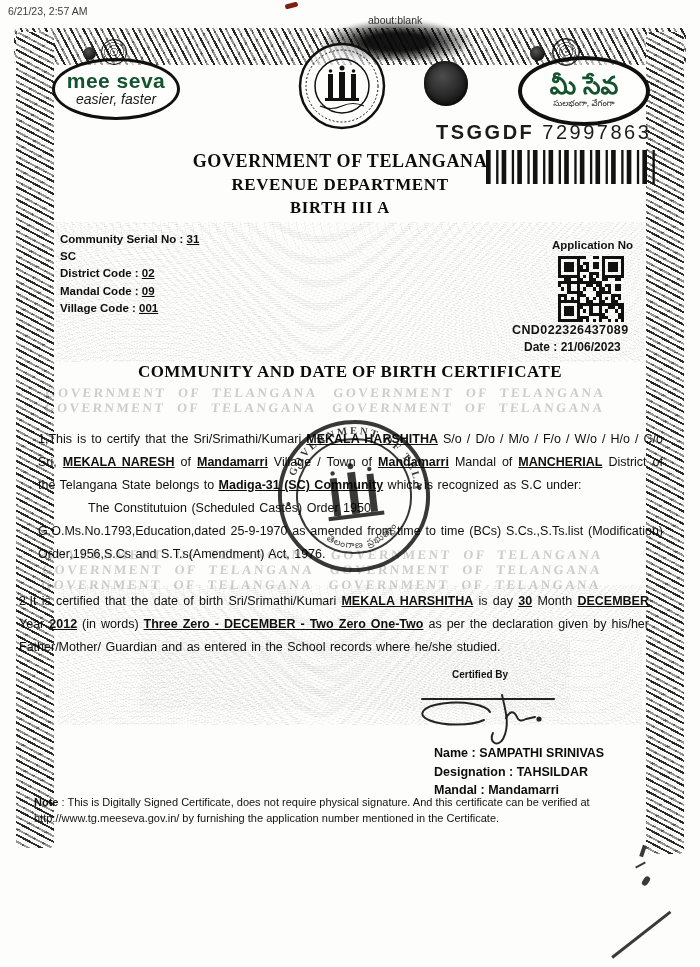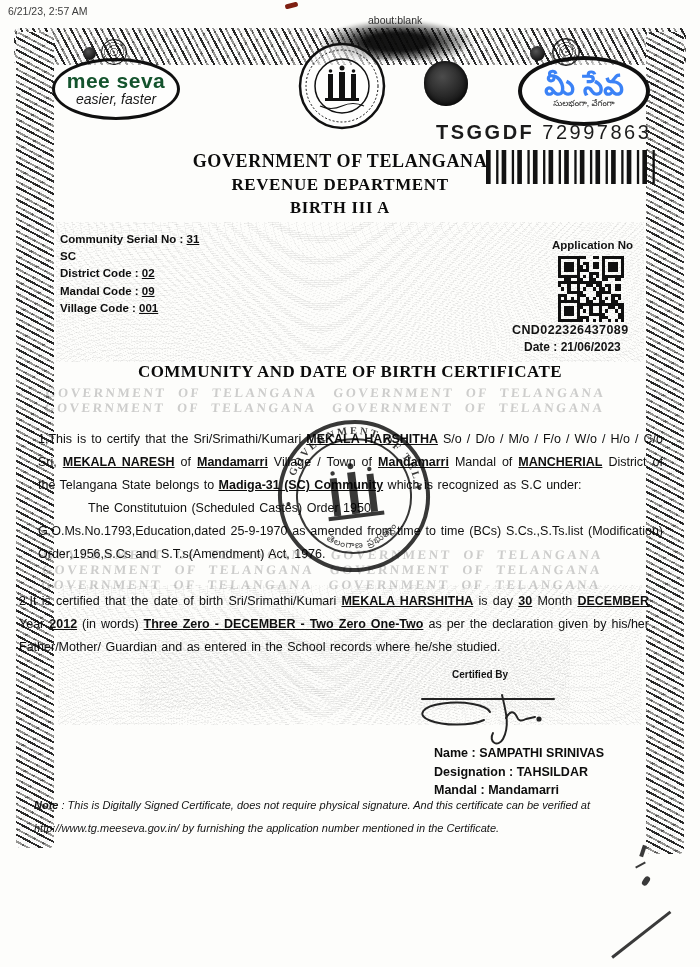--- a/index.html
+++ b/index.html
@@ -46,21 +46,21 @@
   
   #timestamp{left:8px;top:5px;font-size:10.5px;color:#3c3c3c;z-index:3;}
   #about-blank{left:368px;top:14px;font-size:10.5px;color:#2f2f2f;z-index:3;}
   
   .oval-logo{border:3.5px solid #101010;border-radius:50%;box-sizing:border-box;
     display:flex;flex-direction:column;align-items:center;justify-content:center;z-index:2;background:rgba(255,255,255,.55);}
   #logo-meeseva{left:52px;top:58px;width:128px;height:62px;}
   #logo-meeseva .name{font-weight:700;font-size:21px;letter-spacing:.5px;color:#14532d;line-height:20px;}
   #logo-meeseva .tagline{font-style:italic;font-size:14px;color:#1a1a1a;}
   #logo-meeseva-te{left:518px;top:56px;width:132px;height:70px;border-width:4px;}
-  #logo-meeseva-te .name{font-weight:700;font-size:29px;color:#3b82f6;line-height:26px;}
+  #logo-meeseva-te .name{font-weight:700;font-size:25px;color:#14532d;line-height:26px;}
   #logo-meeseva-te .tagline{font-size:8.5px;color:#1a1a1a;}
   .mini-dot{position:absolute;border-radius:50%;background:radial-gradient(circle at 40% 35%, #555, #111 75%);z-index:3;}
   .mini-ring{position:absolute;border-radius:50%;border:1.5px solid #111;z-index:3;
     background:repeating-radial-gradient(circle, rgba(0,0,0,.5) 0 1px, transparent 1px 3px);}
   #seal-dark{left:424px;top:61px;width:44px;height:45px;border-radius:48% 52% 50% 50%;
     background:radial-gradient(circle at 42% 35%, #4c4c4c, #181818 72%);z-index:2;
     box-shadow:inset 0 0 6px #000;}
   
   #cert-no{left:436px;top:121px;font-size:20px;letter-spacing:2.5px;color:#1b1b1b;z-index:3;white-space:nowrap;}
   #cert-no .pre{font-weight:700;}
@@ -94,21 +94,21 @@
   .clause-wide{padding-left:0;}
   #para2{left:19px;top:590px;width:630px;}
   
   #stamp{left:274px;top:416px;width:160px;height:160px;z-index:3;transform:rotate(-7deg);
     opacity:.88;mix-blend-mode:multiply;}
   
   #certified-by{left:452px;top:669px;font-size:10px;font-weight:700;z-index:2;}
   #signature{left:406px;top:686px;width:165px;height:64px;z-index:2;}
   #sig-block{left:434px;top:744px;z-index:2;font-size:12.5px;font-weight:700;line-height:18.5px;color:#0d0d0d;}
   
-  #note{left:34px;top:794px;width:606px;font-size:11px;line-height:23px;color:#121212;z-index:2;font-style:italic;}
+  #note{left:34px;top:794px;width:606px;font-size:11px;line-height:16px;color:#121212;z-index:2;}
   #note .lbl{font-weight:700;}
   
   .artifact{background:#3a3a3a;z-index:2;}
   #art-line{left:612px;top:956px;width:74px;height:2.5px;transform:rotate(-38deg);transform-origin:left center;}
   #art-s1{left:641px;top:845px;width:4px;height:12px;transform:rotate(18deg);}
   #art-s2{left:635px;top:864px;width:11px;height:2px;transform:rotate(-28deg);}
   #art-s3{left:643px;top:876px;width:6px;height:10px;transform:rotate(34deg);border-radius:40%;}
 </style>
 </head>
 <body>

